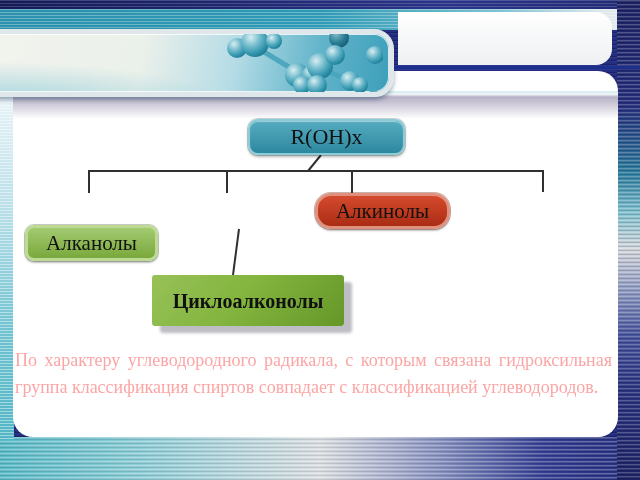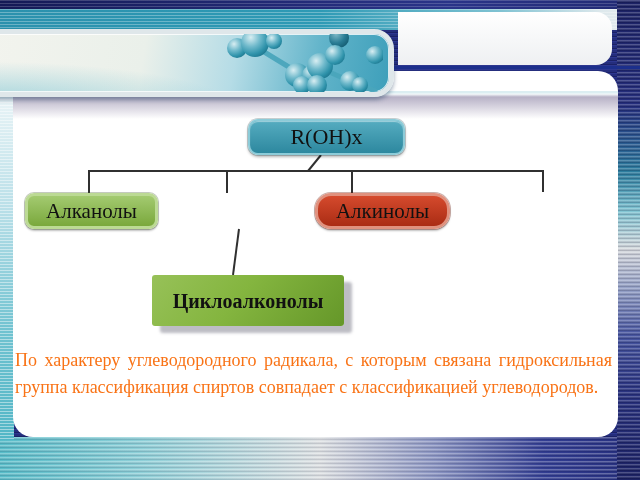--- a/index.html
+++ b/index.html
@@ -86,20 +86,21 @@
     border:2px solid #8ccbd8;border-radius:10px;
     background:linear-gradient(to bottom,#55acc0,#2d889f);
     box-shadow:0 0 0 1px rgba(40,70,80,.25),0 2px 3px rgba(0,0,0,.3),inset 0 1px 1px rgba(255,255,255,.45);
     font-size:22px;
   }
   .node.green{
     border:3px solid #bcda94;border-radius:9px;
     background:linear-gradient(to bottom,#a3ca70,#7aa83c);
     box-shadow:0 0 0 1px rgba(60,80,40,.3),0 2px 2px rgba(0,0,0,.25);
     font-size:21px;
+    margin-top:32px;
   }
   .node.blue{
     border:3px solid #a9c0ec;border-radius:9px;
     background:linear-gradient(to bottom,#6b95da,#3f70c6);
     box-shadow:0 0 0 1px rgba(40,60,110,.3),0 2px 2px rgba(0,0,0,.25);
     font-size:21px;
   }
   .node.red{
     border:3px solid #e0917e;border-radius:16px;
     background:linear-gradient(to bottom,#d54a2d,#aa2c14);
@@ -110,21 +111,21 @@
     border:none;border-radius:3px;
     background:linear-gradient(130deg,#97c158 0%,#84b53f 45%,#659729 100%);
     box-shadow:8px 7px 3px rgba(178,178,186,.85);
     font-size:20px;font-weight:bold;
   }
   .connectors{left:0;top:0;width:640px;height:480px;pointer-events:none;}
 
   
   .paragraph{
     left:15px;top:347px;width:597px;
-    font-size:18px;line-height:27px;color:#f97316;
+    font-size:18px;line-height:27px;color:#fca5a5;
     text-align:justify;
   }
 </style>
 </head>
 <body>
 
 <div class="slide">
 
   <div class="bg-navy"></div>
   <div class="band-bottom"></div>

